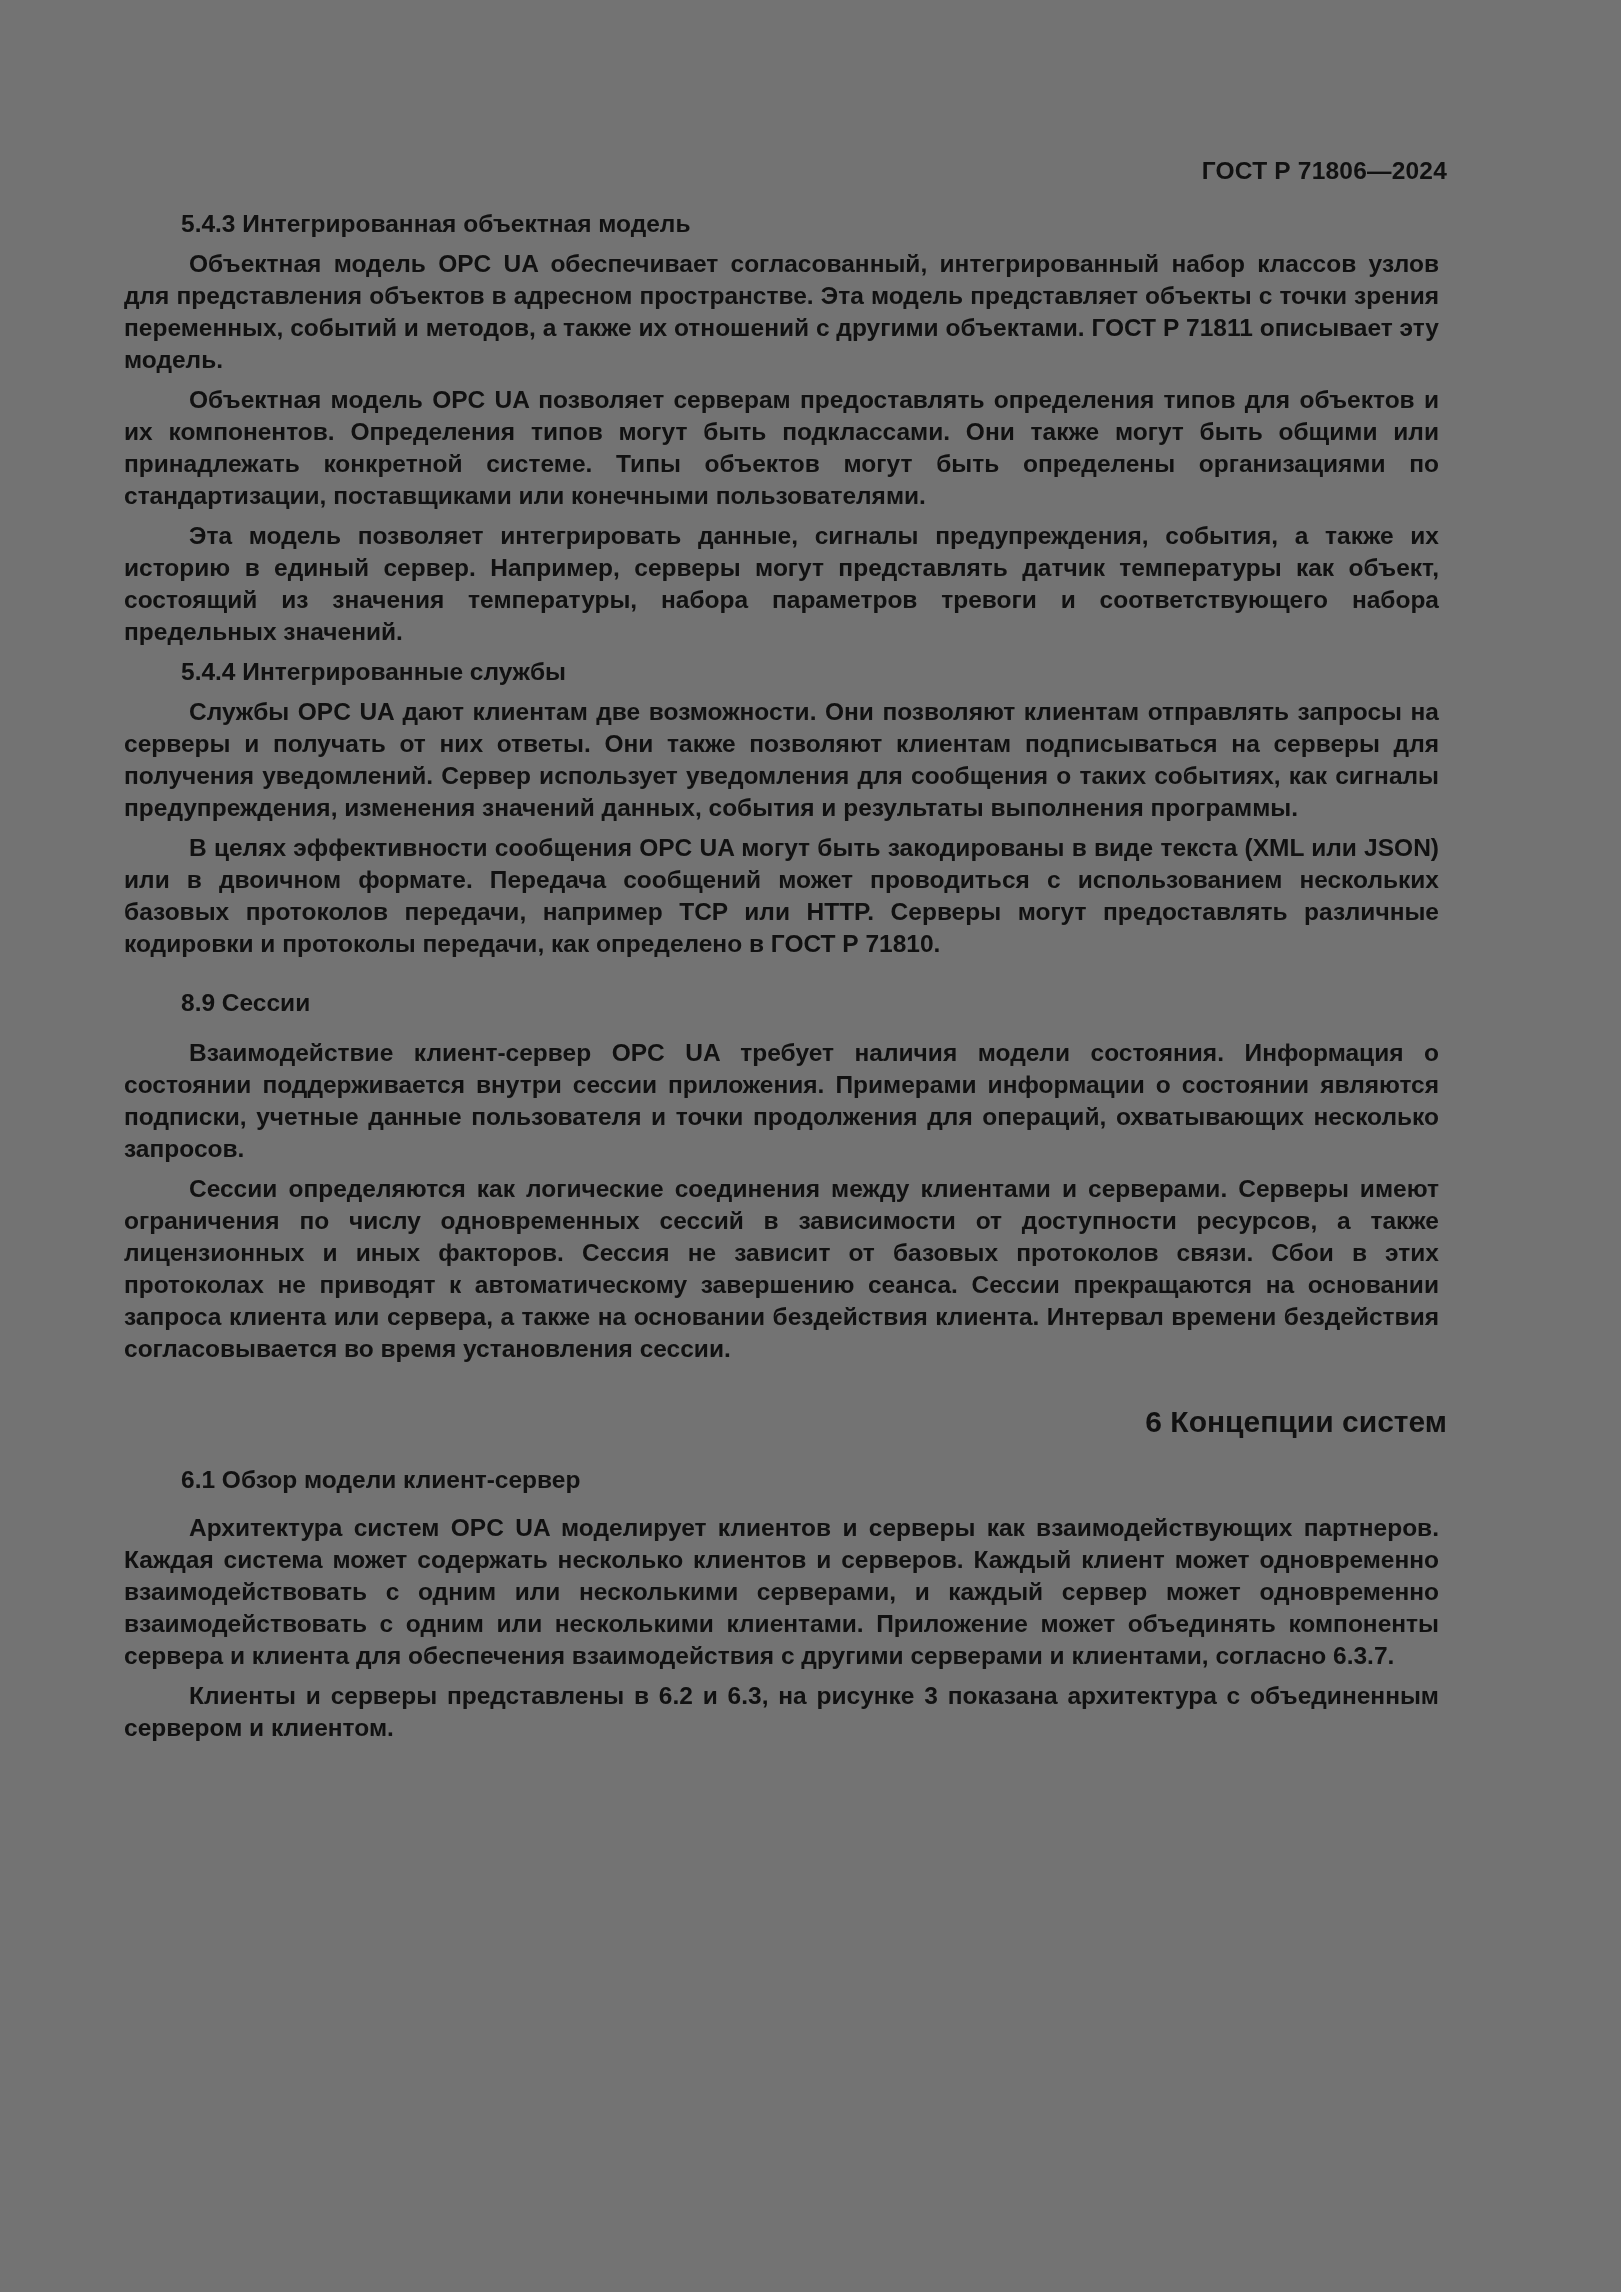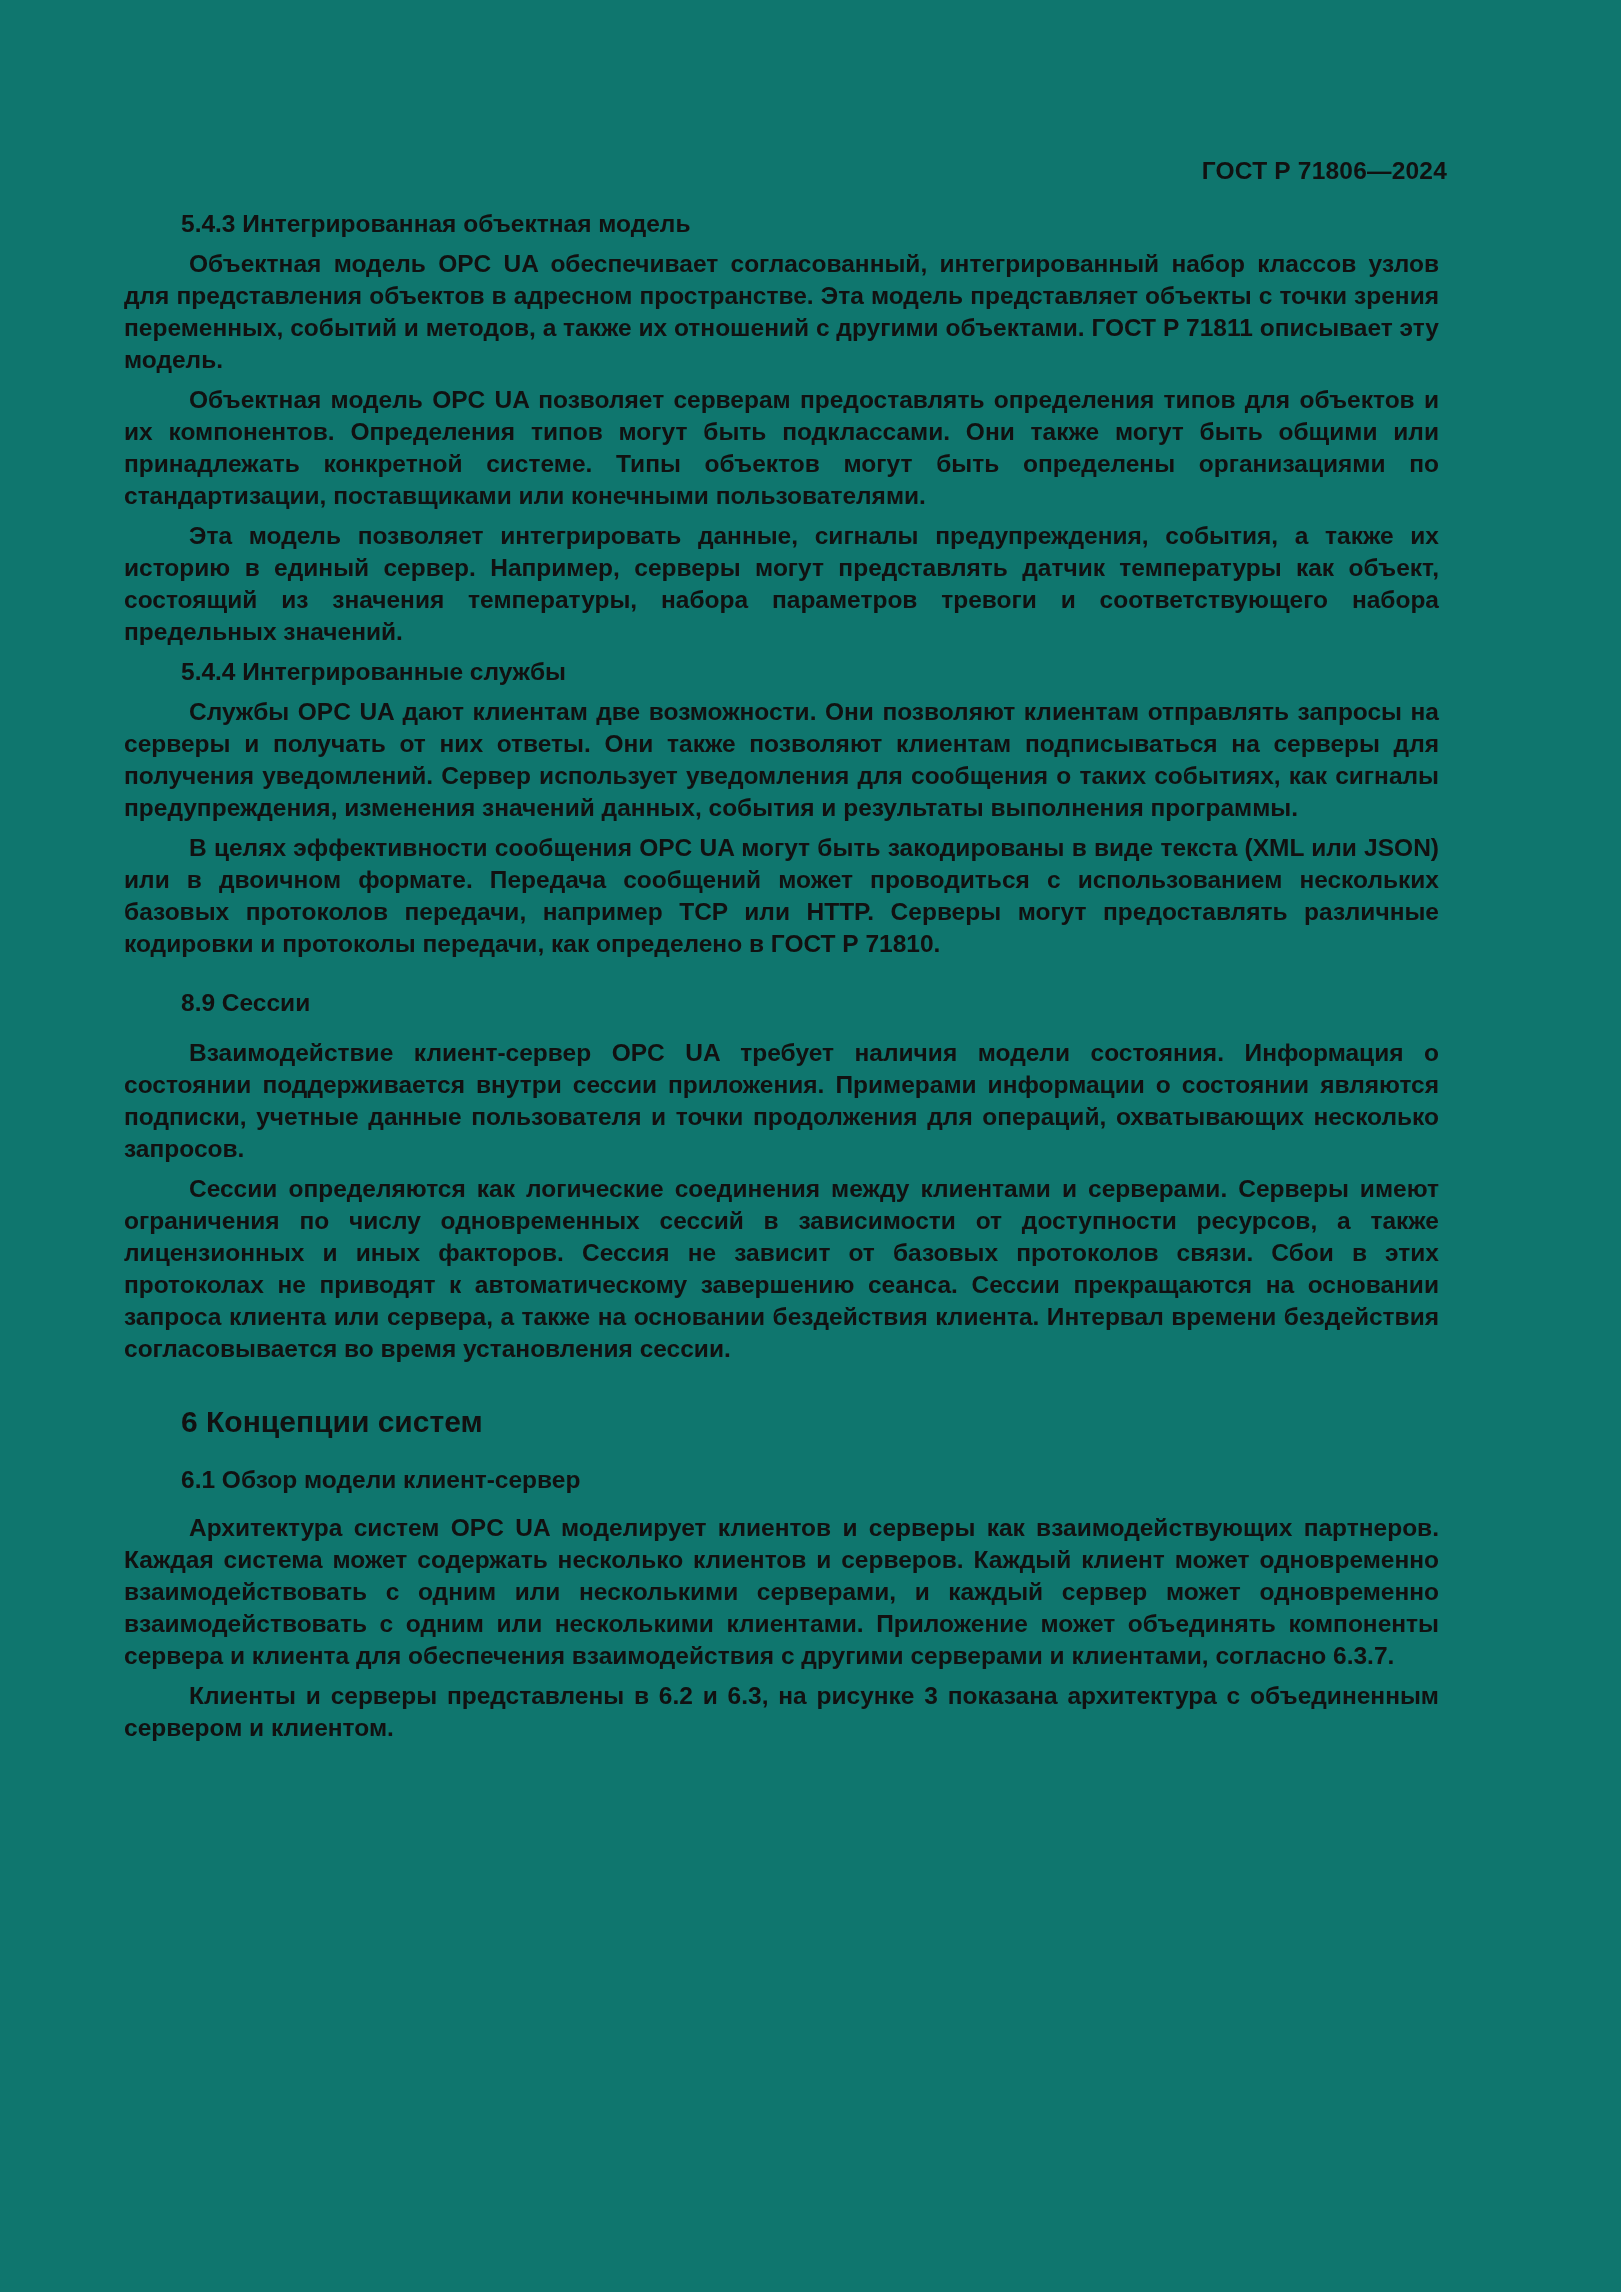--- a/index.html
+++ b/index.html
@@ -4,21 +4,21 @@
 <style>
   html, body {
     margin: 0;
     padding: 0;
     background: #ffffff;
   }
   .page {
     position: relative;
     width: 1621px;
     height: 2293px;
-    background: #0f766e;
+    background: #737373;
     color: #111111;
     font-family: "Liberation Sans", sans-serif;
     overflow: hidden;
   }
   .doc-header {
     position: absolute;
     top: 157px;
     left: 116px;
     width: 1331px;
     text-align: right;
@@ -50,21 +50,21 @@
   }
   .h-sub-spaced {
     margin: 27.4px 0 17.6px 0;
   }
   .h-section {
     margin: 39px 0 21.6px 0;
     font-size: 30px;
     line-height: 35px;
     font-weight: bold;
     text-indent: 65px;
-    text-align: left;
+    text-align: right;
   }
   .h-sub-after-section {
     margin: 25.5px 0 15.7px 0;
   }
   .page-number {
     position: absolute;
     top: 2082px;
     left: 116px;
     width: 1331px;
     text-align: right;

